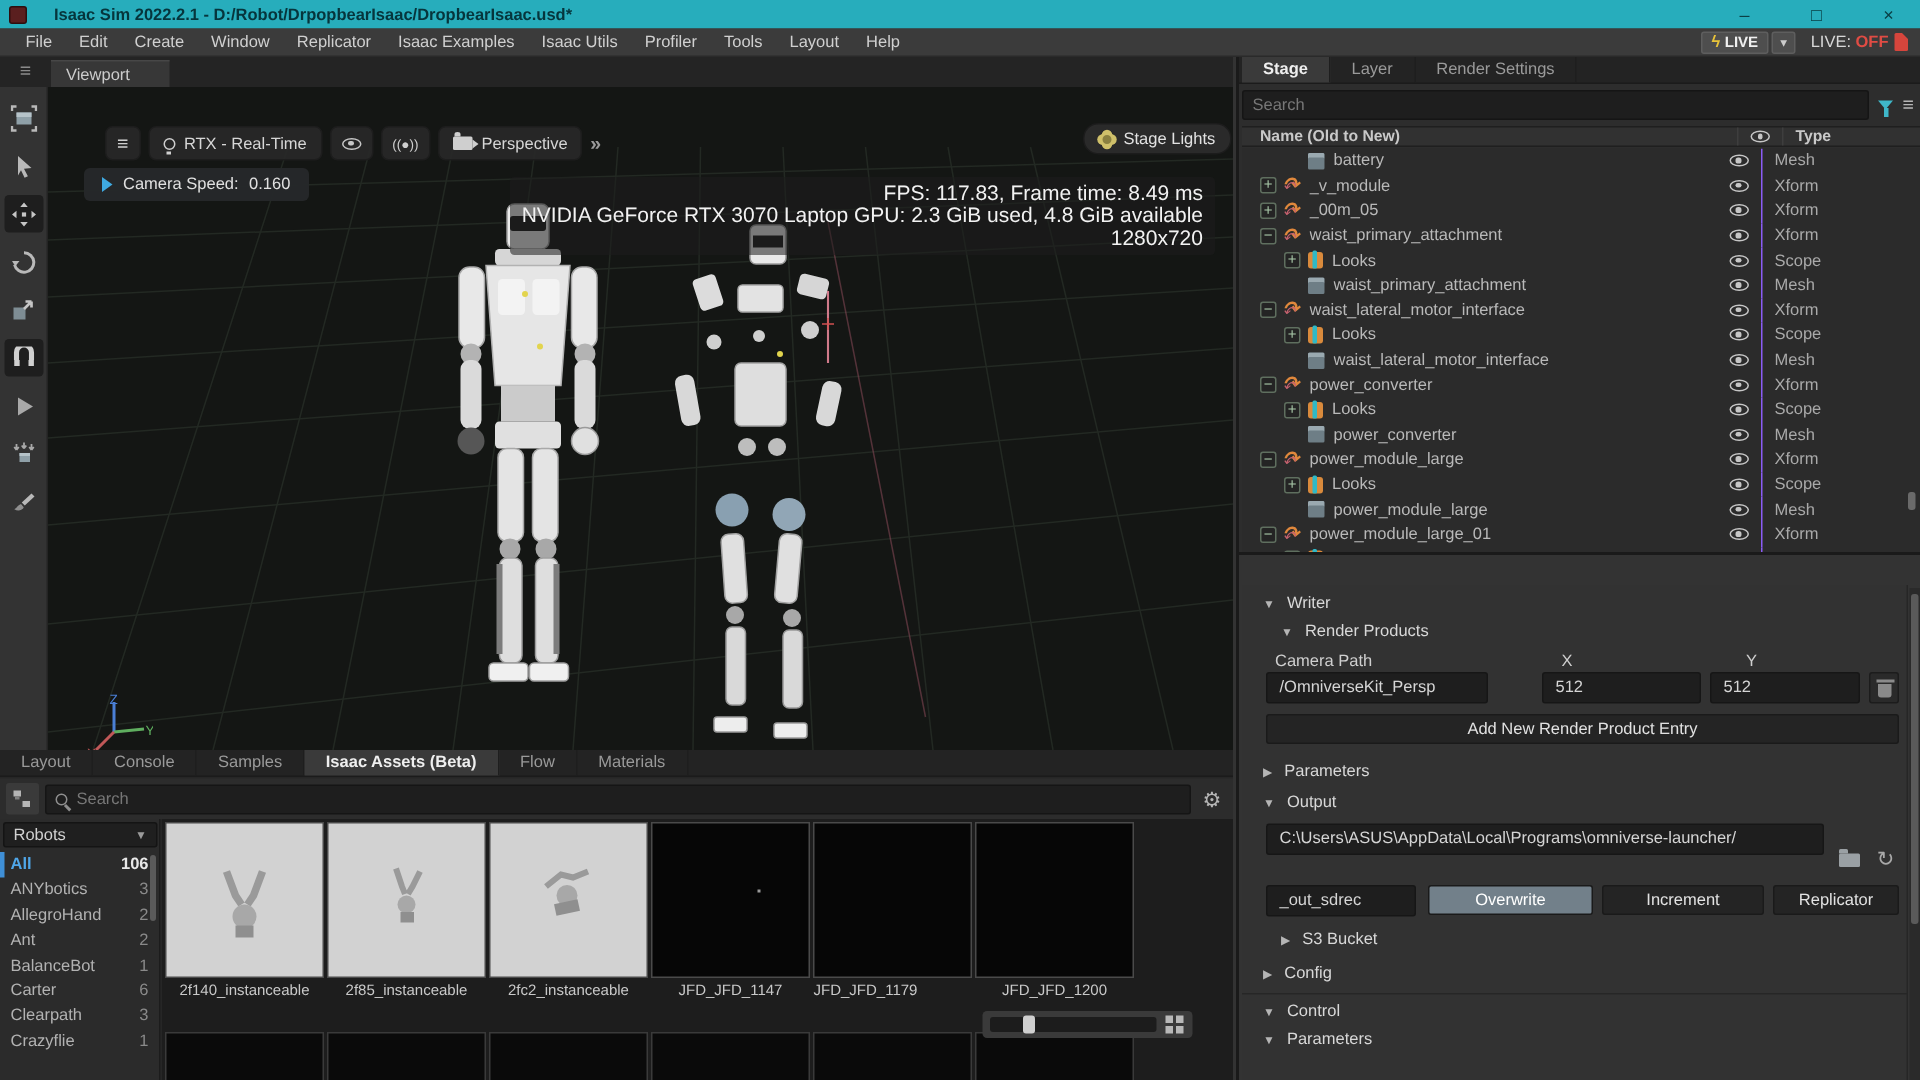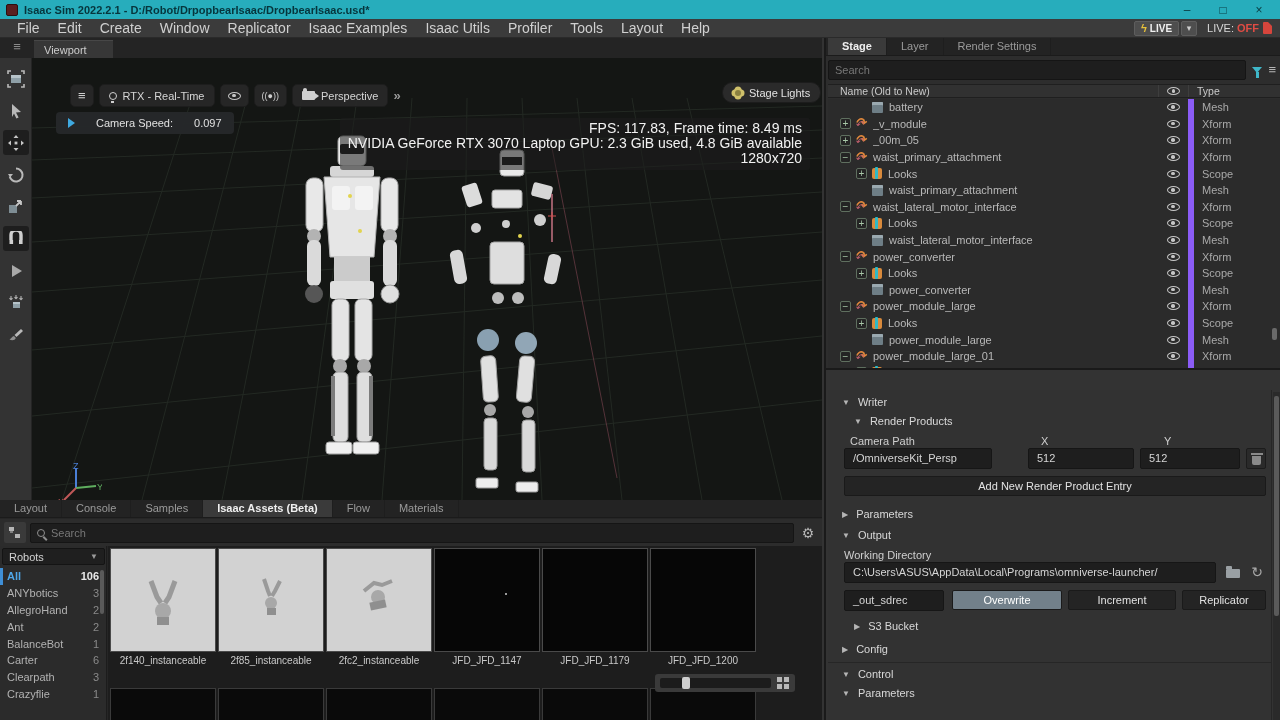--- a/index.html
+++ b/index.html
@@ -1,28 +1,28 @@
 <!DOCTYPE html>
 <html><head>
 <meta charset="utf-8">
 <style>
   *{margin:0;padding:0;box-sizing:border-box;font-family:"Liberation Sans",sans-serif;-webkit-font-smoothing:antialiased}
   html,body{background:#222;width:1280px;height:720px;overflow:hidden}
   #root{position:relative;width:1280px;height:720px;background:#333;font-size:11px;color:#ccc;overflow:hidden}
   .abs{position:absolute}
 
   
-  #titlebar{left:0;top:0;width:1280px;height:19px;background:#27adbc;display:flex;align-items:center;padding:0 6px;gap:6px}
+  #titlebar{left:0;top:0;width:1280px;height:19px;background:#27adbc;display:flex;align-items:center;padding:0 6px;gap:18px}
   #titlebar .logo{width:12px;height:12px;background:#5a1f1f;border:1px solid #2e0f0f;border-radius:2px}
   #titlebar .ttl{color:#06353c;font-weight:bold;font-size:11px;flex:1;white-space:nowrap;overflow:hidden}
   .winbtn{width:30px;text-align:center;color:#0a4046;font-size:12px;cursor:default}
 
   
   #menubar{left:0;top:19px;width:1280px;height:19px;background:#3b3b3b;border-bottom:1px solid #2a2a2a;display:flex;align-items:center;padding:0 8px;gap:0}
-  .mi{padding:0 9px;color:#d0d0d0;font-size:14px}
+  .mi{padding:0 9px;color:#d0d0d0;font-size:11px}
   #menubar .spacer{flex:1}
   .livebox{display:flex;align-items:center;background:#4e4e4e;border:1px solid #5e5e5e;border-radius:2px;height:15px;padding:0 6px;gap:3px}
   .bolt{color:#e8c33a;font-weight:bold;font-size:11px}
   .livetxt{color:#f0f0f0;font-weight:bold;font-size:10px}
   .livechev{display:flex;align-items:center;justify-content:center;background:#4e4e4e;border:1px solid #5e5e5e;border-radius:2px;height:15px;width:16px;color:#ccc;font-size:9px;margin-left:2px}
   .cachetxt{color:#d8d8d8;font-size:11px;margin-left:10px}
   .cacheoff{color:#e04c44;font-weight:bold;font-size:11px;margin-left:3px}
   .cachedoc{width:9px;height:12px;background:#d6453c;border-radius:1px;margin-left:4px;position:relative}
   .cachedoc::before{content:"";position:absolute;right:0;top:0;border-left:4px solid transparent;border-top:4px solid #3b3b3b}
 
@@ -43,21 +43,21 @@
   .bulb{width:8px;height:8px;border:1.4px solid #cfcfcf;border-radius:50%;position:relative}
   .bulb::after{content:"";position:absolute;left:1.2px;top:8px;width:3px;height:2.5px;background:#cfcfcf}
   .eyeg{display:inline-block;width:13px;height:8px;border:1.4px solid #c6c6c6;border-radius:50%;position:relative}
   .eyeg::before{content:"";position:absolute;left:3.5px;top:1px;width:3.5px;height:3.5px;border-radius:50%;background:#c6c6c6}
   .cam{width:13px;height:9px;background:#cfcfcf;border-radius:1px;position:relative}
   .cam::after{content:"";position:absolute;right:-4px;top:1.5px;border-left:4px solid #cfcfcf;border-top:3px solid transparent;border-bottom:3px solid transparent}
   .cam::before{content:"";position:absolute;left:1px;top:-3px;width:4px;height:3px;border-radius:50% 50% 0 0;background:#cfcfcf}
   .chev2{color:#9a9a9a;font-size:13px;font-weight:bold}
   #stageLights{left:690px;top:24px;height:21px;background:rgba(43,43,43,.95);border:1px solid #1c1c1c;border-radius:10px;display:flex;align-items:center;gap:6px;padding:0 10px;color:#e2e2e2}
   .sunic{width:10px;height:10px;border:2px solid #cfc06a;border-radius:50%;background:#8a8040;box-shadow:0 -3px 0 -1.5px #cfc06a,0 3px 0 -1.5px #cfc06a,-3px 0 0 -1.5px #cfc06a,3px 0 0 -1.5px #cfc06a}
-  #camspeed{left:24px;top:54px;height:22px;background:rgba(38,40,42,.95);border-radius:4px;display:flex;align-items:center;gap:21px;padding:0 12px;color:#e0e0e0}
+  #camspeed{left:24px;top:54px;height:22px;background:rgba(38,40,42,.95);border-radius:4px;display:flex;align-items:center;gap:7px;padding:0 12px;color:#e0e0e0}
   .playblue{width:0;height:0;border-left:7px solid #3fa9e0;border-top:5px solid transparent;border-bottom:5px solid transparent}
   #stats{right:12px;top:60px;text-align:right;background:rgba(30,30,30,.55);padding:3px 8px 4px;border-radius:3px;color:#f2f2f2;line-height:15px;font-size:14px;white-space:nowrap}
   #axis{left:24px;top:404px;width:46px;height:44px}
 
   
   #assets{left:0;top:500px;width:822px;height:220px;background:#262626}
   .tabstrip{display:flex;align-items:flex-end;height:18px;background:#232323;border-bottom:1px solid #1b1b1b}
   .ptab{height:17px;line-height:17px;padding:0 14px;color:#9a9a9a;font-size:11px;border-right:1px solid #1e1e1e;white-space:nowrap}
   .ptab.active{background:#3a3a3a;color:#efefef;font-weight:bold}
   #assetsearchrow{left:0;top:19px;width:822px;height:27px;background:#2c2c2c;display:flex;align-items:center;padding:0 4px;gap:4px}
@@ -92,38 +92,38 @@
   .gridic{width:13px;height:13px;position:relative;flex:none}
   .gridic::before{content:"";position:absolute;left:0;top:0;width:5px;height:5px;background:#b8b8b8;box-shadow:7px 0 0 #b8b8b8,0 7px 0 #b8b8b8,7px 7px 0 #b8b8b8}
 
   
   #stagepanel{left:824px;top:38px;width:456px;height:330px;background:#2d2d2d;border-left:2px solid #1a1a1a}
   #stagepanel .tabstrip,#recorder .tabstrip{padding-left:2px}
   #stagesearch{left:2px;top:22px;width:452px;height:20px;display:flex;align-items:center;gap:6px;padding-right:4px}
   .funnel{width:10px;height:6px;border-left:5px solid transparent;border-right:5px solid transparent;border-top:6px solid #3fb7c9;position:relative;flex:none}
   .funnel::after{content:"";position:absolute;left:-1.5px;top:-1px;width:3px;height:6px;background:#3fb7c9}
   .burger{color:#b5b5b5;font-size:13px;flex:none;line-height:10px}
-  #stghdr{left:2px;top:46px;width:452px;height:14px;background:#313131;border-top:1px solid #1f1f1f;border-bottom:1px solid #1f1f1f;display:flex;align-items:center;color:#c9c9c9;font-weight:normal;font-size:10.5px}
+  #stghdr{left:2px;top:46px;width:452px;height:14px;background:#313131;border-top:1px solid #1f1f1f;border-bottom:1px solid #1f1f1f;display:flex;align-items:center;color:#c9c9c9;font-weight:bold;font-size:10.5px}
   #stghdr .hname{padding-left:12px;flex:1}
   .coleye{width:30px;display:flex;justify-content:center;border-left:1px solid #3e3e3e;height:100%;align-items:center}
   .coltype{width:92px;padding-left:8px;border-left:1px solid #3e3e3e;height:100%;display:flex;align-items:center}
   #stgrows{left:2px;top:61px;width:452px;height:269px;overflow:hidden;background:#2b2b2b}
   .trow{position:absolute;left:0;width:452px;height:16.6px;display:flex;align-items:center;color:#b9b9b9}
   .tindent{flex:none}
   .exp{flex:none;width:11px;height:11px;background:#242424;border:1px solid #5f6f5f;border-radius:2px;color:#a8c8a8;font-size:10px;line-height:9px;text-align:center;margin-right:5px}
   .exp.hid{visibility:hidden}
   .ic{flex:none;display:inline-block;width:11px;height:11px;margin-right:6px;position:relative}
   .ic-mesh{background:#6e7e86;box-shadow:inset 0 3px 0 #9aa9b0;border-radius:1px;transform:rotate(0.001deg)}
   .ic-xform::before{content:"↷";position:absolute;left:-1px;top:-3px;color:#e0883c;font-size:13px;font-weight:bold}
   .ic-xform::after{content:"↶";position:absolute;left:-1px;top:1px;color:#c4606e;font-size:10px}
   .ic-scope{background:#d98a3c;border-radius:2px;width:10px}
   .ic-scope::after{content:"";position:absolute;left:3px;top:-1px;width:3px;height:12px;background:#2fb9c6;border-radius:1px}
   .tname{flex:1;white-space:nowrap;overflow:hidden}
   .roweye{width:30px;display:flex;justify-content:center;flex:none}
-  .rowtype{width:92px;padding-left:8px;border-left:6px solid #8b5cf6;height:100%;display:flex;align-items:center;color:#a9a9a9;flex:none}
+  .rowtype{width:106px;padding-left:8px;border-left:1px solid #8b5cf6;height:100%;display:flex;align-items:center;color:#a9a9a9;flex:none}
   .stgscroll{left:446px;top:290px;width:5px;height:12px;background:#6a6a6a;border-radius:2px}
 
   #recorder{left:824px;top:368px;width:456px;height:352px;background:#333;border-left:2px solid #1a1a1a;border-top:2px solid #1a1a1a}
   #reccontent{left:2px;top:20px;width:444px;height:332px;background:#323232;border-right:1px solid #262626}
   .sect{position:absolute;display:flex;align-items:center;gap:8px;color:#d8d8d8;font-size:11px}
   .tri{color:#b5b5b5;font-size:8px}
   .flabel{position:absolute;color:#cfcfcf}
   .field{position:absolute;background:#1e1e1e;border:1px solid #161616;border-radius:2px;height:21px;line-height:19px;padding:0 8px;color:#d5d5d5;white-space:nowrap;overflow:hidden}
   .btn{position:absolute;background:#242424;border:1px solid #1a1a1a;border-radius:2px;height:20px;line-height:18px;text-align:center;color:#e2e2e2}
   .btn.selbtn{background:#72808a;color:#fff}
@@ -348,21 +348,21 @@
       </div>
 
       <div id="stageLights" class="abs">
         <span class="sunic"></span>
         <span>Stage Lights</span>
       </div>
 
       <div id="camspeed" class="abs">
         <span class="playblue"></span>
         <span>Camera Speed:</span>
-        <span>0.097</span>
+        <span>0.160</span>
       </div>
 
       <div id="stats" class="abs">
         <div>FPS: 117.83, Frame time: 8.49 ms</div>
         <div>NVIDIA GeForce RTX 3070 Laptop GPU: 2.3 GiB used, 4.8 GiB available</div>
         <div>1280x720</div>
       </div>
 
       <div id="axis" class="abs">
         <svg width="46" height="44">
@@ -458,21 +458,21 @@
             <circle cx="18" cy="22" r="7" fill="#a8a8a8"></circle>
             <rect x="10" y="26" width="16" height="8" fill="#8f8f8f" transform="rotate(-12 18 30)"></rect>
           </svg>
       </div>
       <div class="clabel" style="left:218px">2fc2_instanceable</div>
       <div class="cell dark" style="left:326px">
           <span class="dot" style="left:70px;top:44px"></span>
         </div>
       <div class="clabel" style="left:326px">JFD_JFD_1147</div>
       <div class="cell dark" style="left:434px"></div>
-      <div class="clabel" style="left:434px">JFD_JFD_1179</div>
+      <div class="clabel" style="left:416px">JFD_JFD_1179</div>
       <div class="cell dark" style="left:542px"></div>
       <div class="clabel" style="left:542px">JFD_JFD_1200</div>
 
       <div class="cell2" style="left:2px"></div>
       <div class="cell2" style="left:110px"></div>
       <div class="cell2" style="left:218px"></div>
       <div class="cell2" style="left:326px"></div>
       <div class="cell2" style="left:434px"></div>
       <div class="cell2" style="left:542px"></div>
 
@@ -697,21 +697,21 @@
       <span class="btn" style="left:16px;top:86px;width:422px">Add New Render Product Entry</span>
       <div class="sect" style="left:14px;top:118px">
         <span class="tri">▶</span>
           <span>Parameters</span>
       </div>
       <div class="sect" style="left:14px;top:139px">
         <span class="tri">▼</span>
           <span>Output</span>
       </div>
       <span class="flabel" style="left:16px;top:159px">Working Directory</span>
-      <span class="field" style="left:16px;top:172px;width:372px">C:\Users\ASUS\AppData\Local\Programs\omniverse-launcher/</span>
+      <span class="field" style="left:16px;top:159px;width:372px">C:\Users\ASUS\AppData\Local\Programs\omniverse-launcher/</span>
       <span class="iconbtn" style="left:396px;top:174px">
           <span class="folder"></span>
         </span>
       <span class="iconbtn" style="left:420px;top:173px;font-size:14px">↻</span>
       <span class="field" style="left:16px;top:200px;width:100px">_out_sdrec</span>
       <span class="btn selbtn" style="left:124px;top:200px;width:110px">Overwrite</span>
       <span class="btn" style="left:240px;top:200px;width:108px">Increment</span>
       <span class="btn" style="left:354px;top:200px;width:84px">Replicator</span>
       <div class="sect" style="left:26px;top:230px">
         <span class="tri">▶</span>

